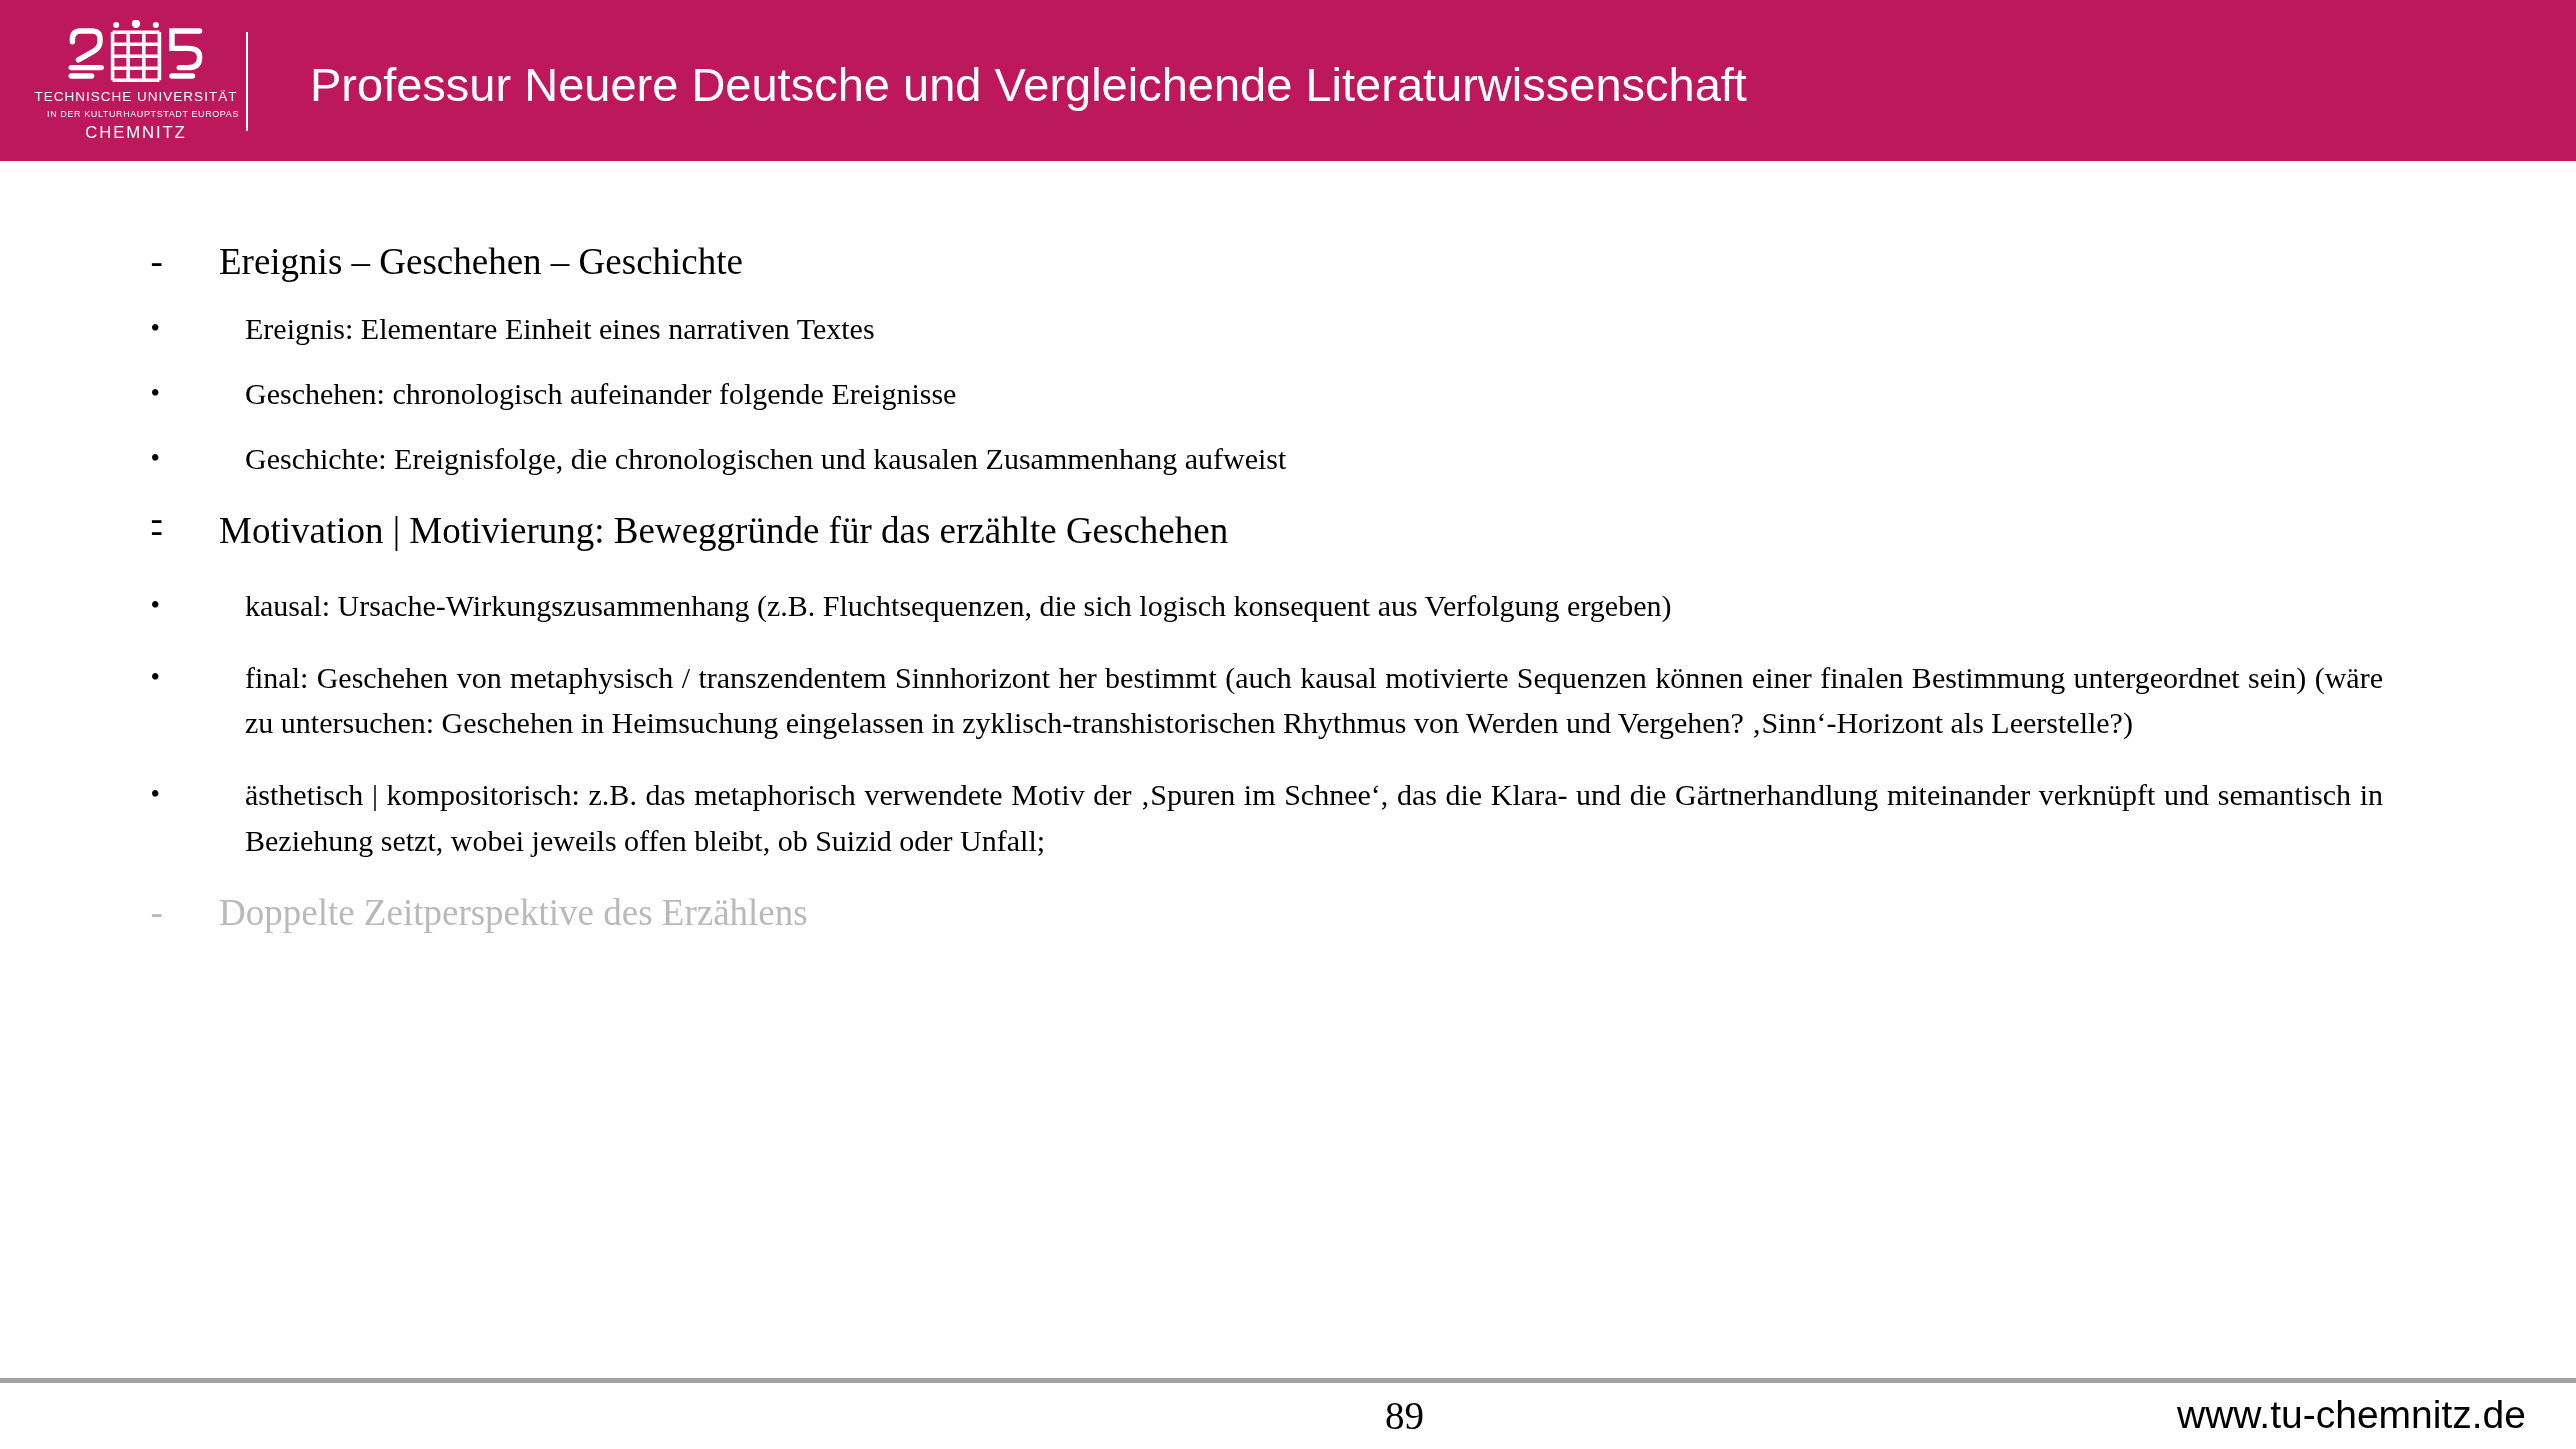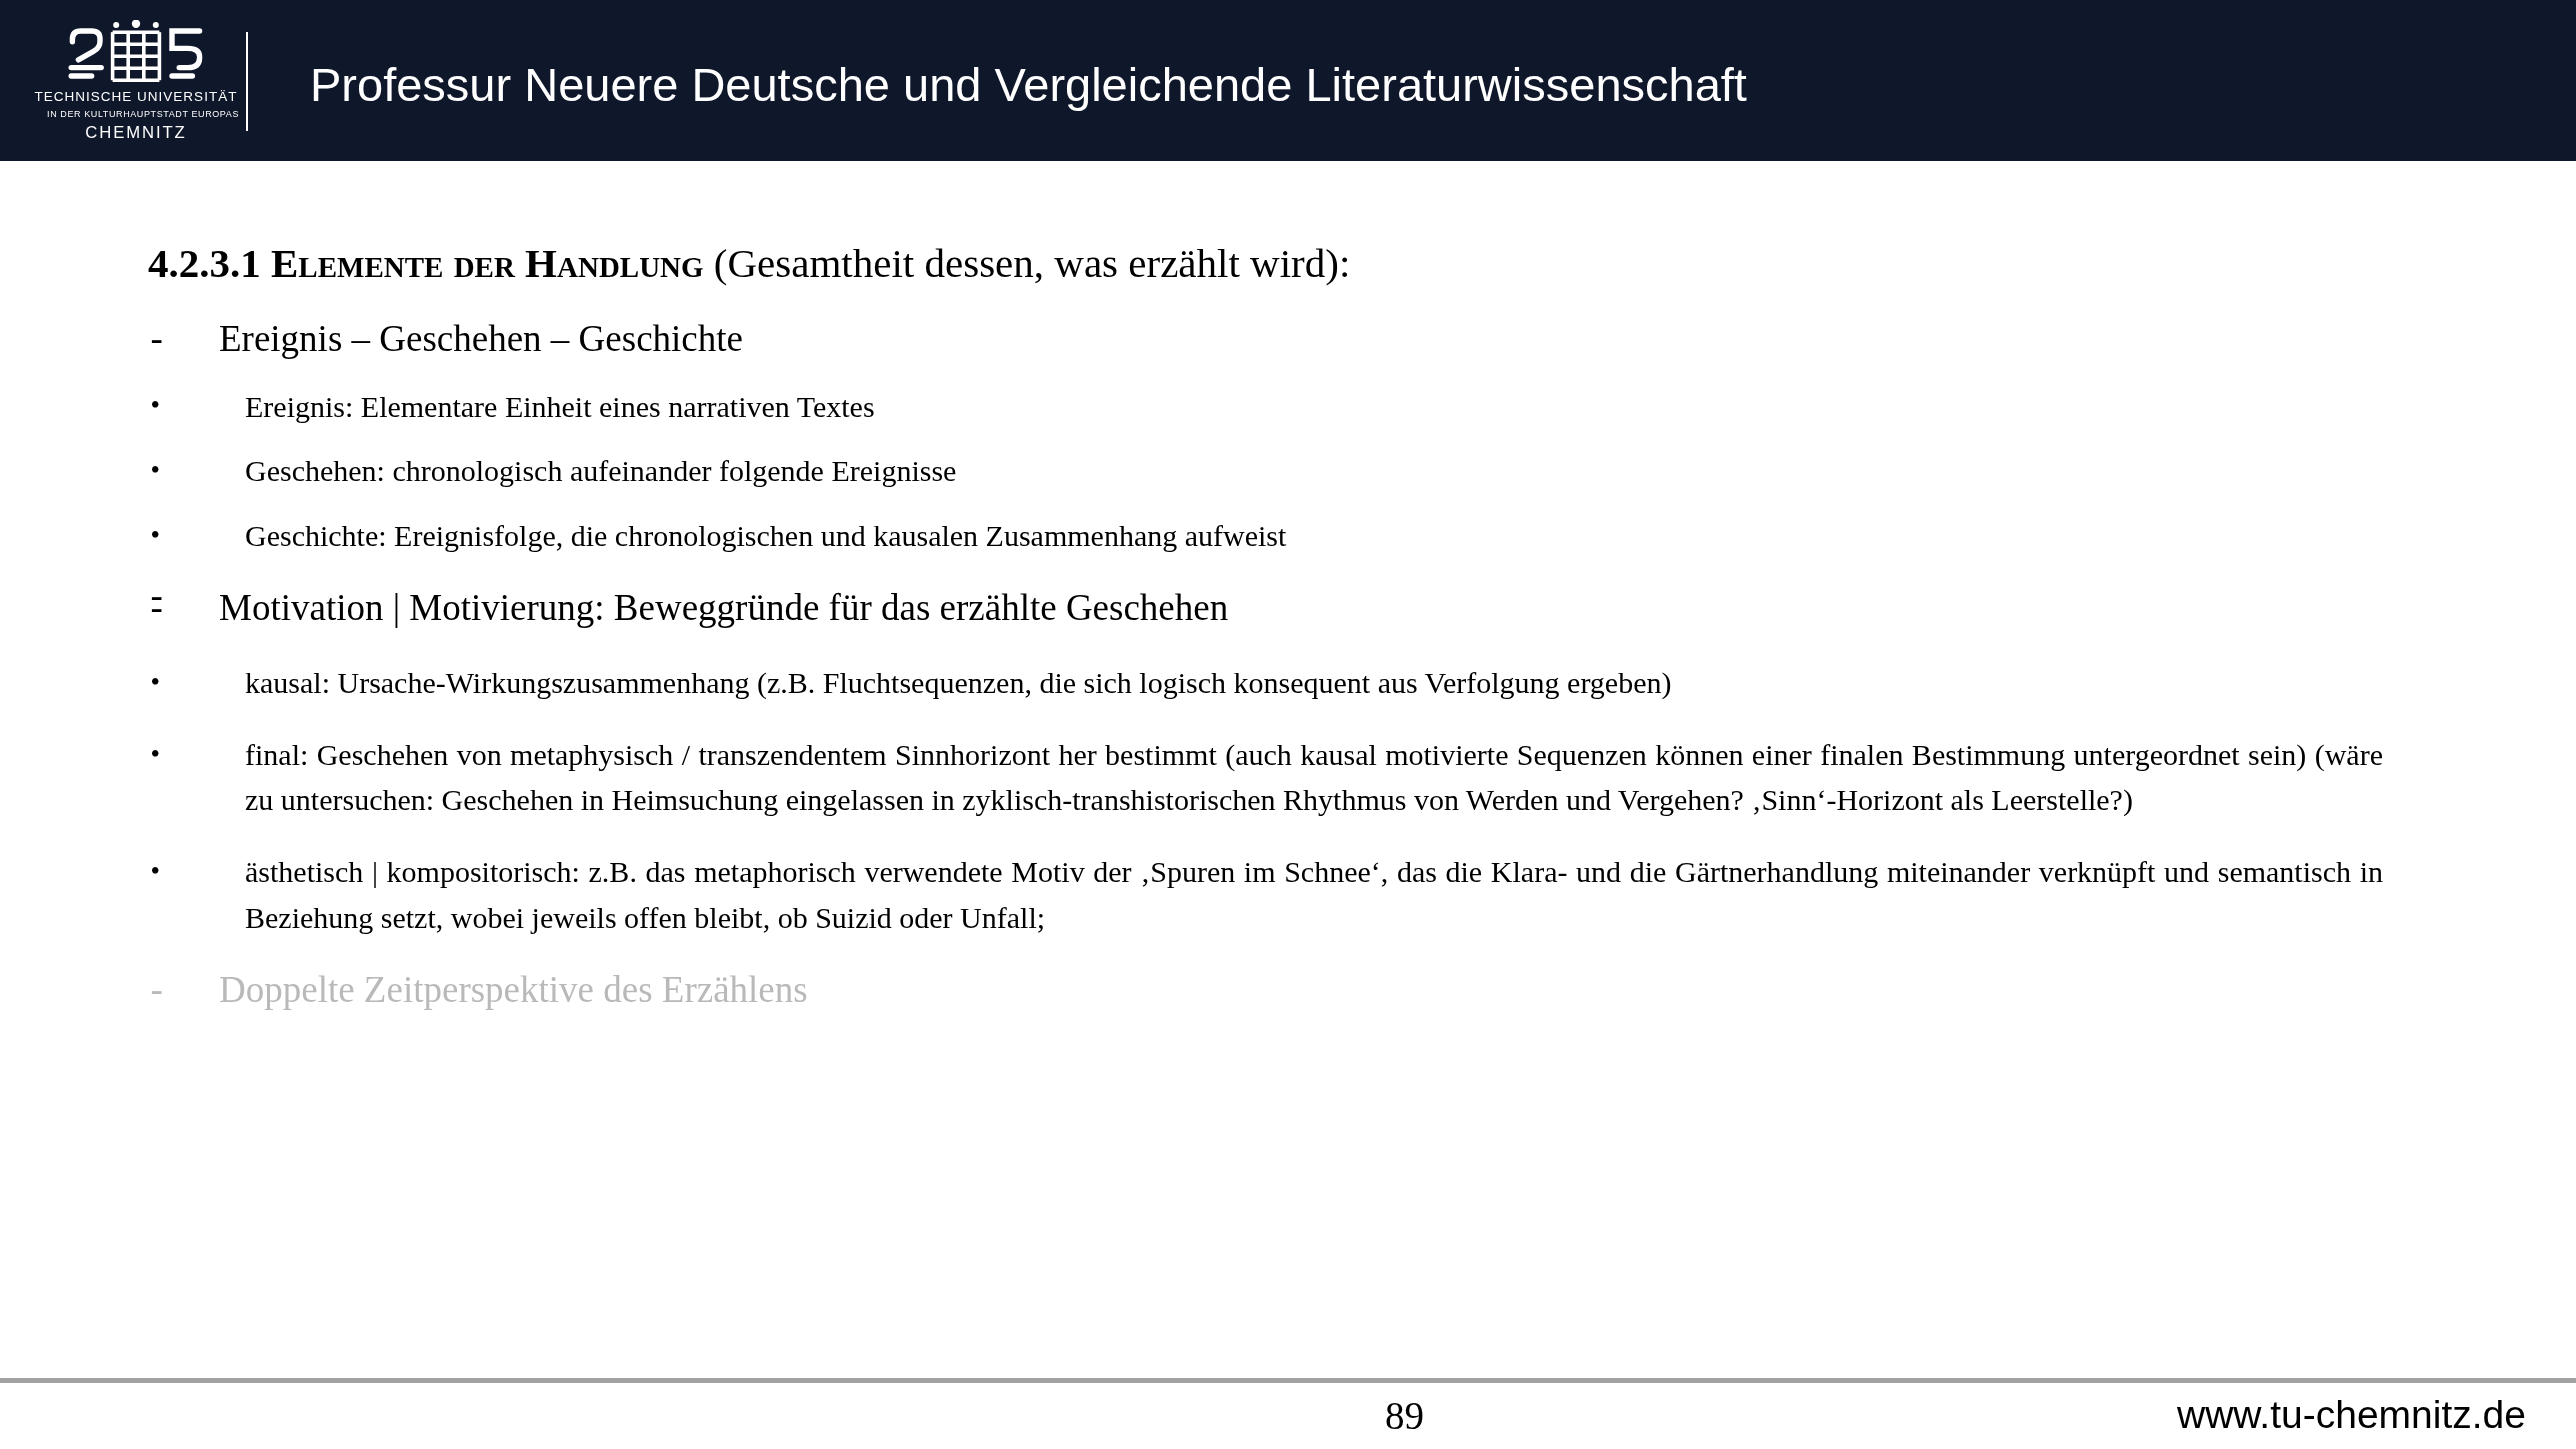--- a/index.html
+++ b/index.html
@@ -9,21 +9,21 @@
     background:#ffffff;
     font-family:"Liberation Serif", serif;
     color:#000000;
     overflow:hidden;
   }
 
   
   .header {
     position:absolute; top:0; left:0;
     width:2576px; height:161px;
-    background:#0f172a;
+    background:#be185d;
   }
   .logo {
     position:absolute; left:33px; top:16.7px; width:206px;
     text-align:center; color:#ffffff;
     font-family:"Liberation Sans", sans-serif;
   }
   .logo-glyph { height:67px; display:flex; align-items:flex-end; justify-content:center; }
   .logo-line1 { font-size:13.5px; letter-spacing:1px; margin-top:5.8px; white-space:nowrap; }
   .logo-line2 { font-size:9px; letter-spacing:0.6px; margin-top:4.5px; white-space:nowrap;text-align:right; }
   .logo-line3 { font-size:16.7px; letter-spacing:1.9px; margin-top:3.9px; white-space:nowrap; }
@@ -136,23 +136,20 @@
     <div class="logo-line1">TECHNISCHE UNIVERSITÄT</div>
     <div class="logo-line2">IN DER KULTURHAUPTSTADT EUROPAS</div>
     <div class="logo-line3">CHEMNITZ</div>
   </div>
   <div class="header-divider"></div>
   <div class="header-title">Professur Neuere Deutsche und Vergleichende Literaturwissenschaft</div>
 </div>
 
 <div class="content">
 
-  <div class="slide-heading">
-    <span class="h-num">4.2.3.1 </span><span class="h-sc">Elemente der Handlung </span><span class="h-rest">(Gesamtheit dessen, was erzählt wird):</span>
-  </div>
 
   <div class="item item-dash">
     <span class="marker">-</span>
     <span>Ereignis – Geschehen – Geschichte</span>
   </div>
 
   <div class="item item-bullet mb-b1">
     <span class="marker">•</span>
     <span>Ereignis: Elementare Einheit eines narrativen Textes</span>
   </div>

